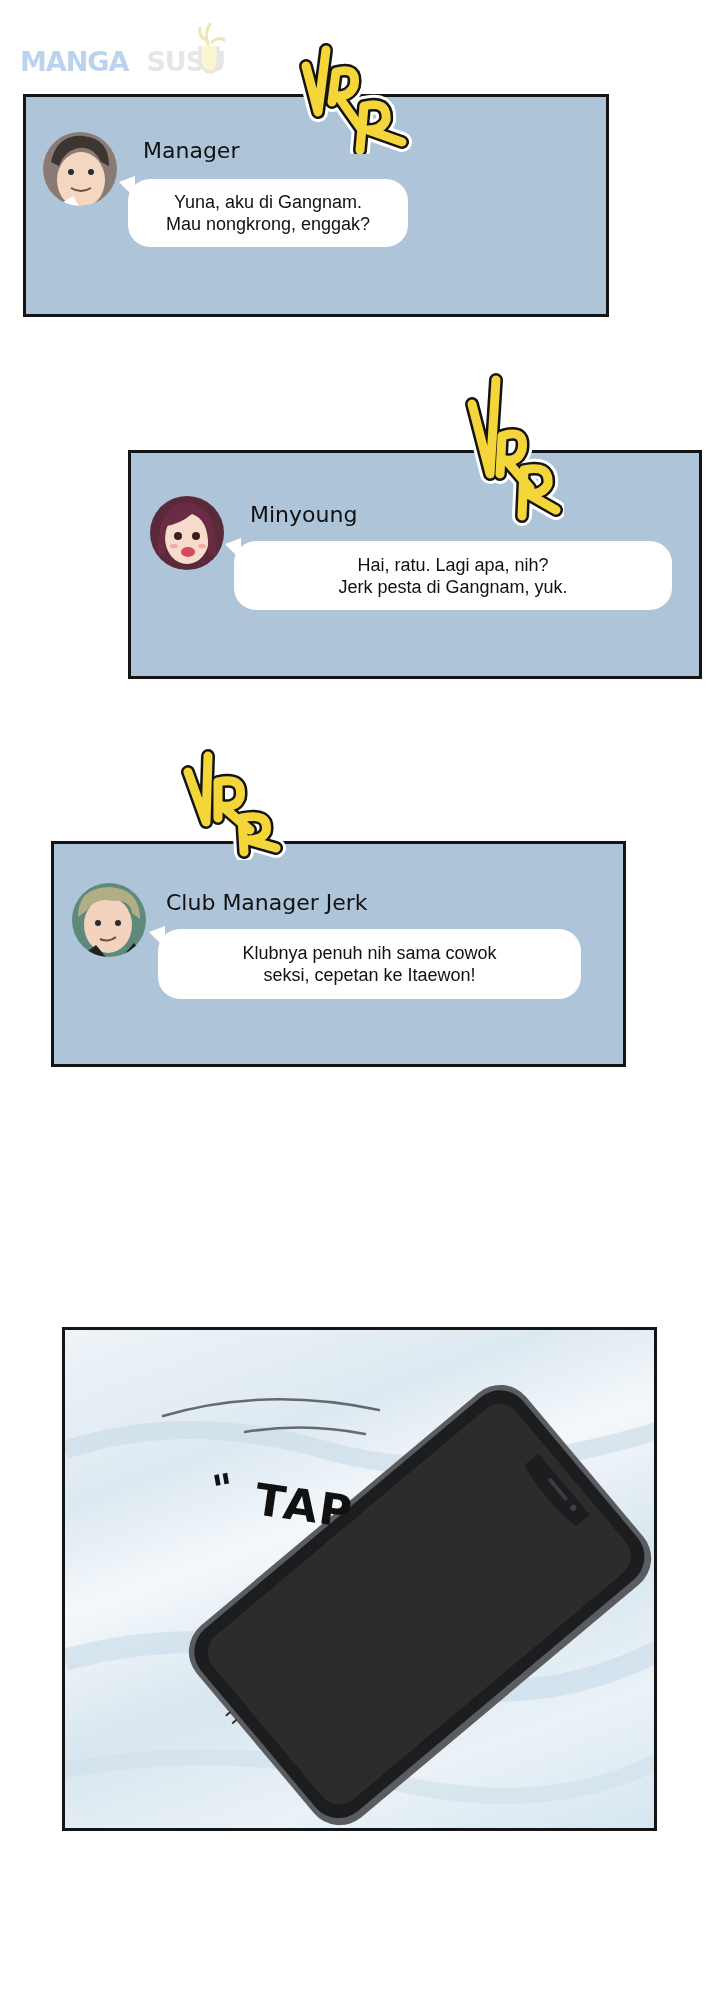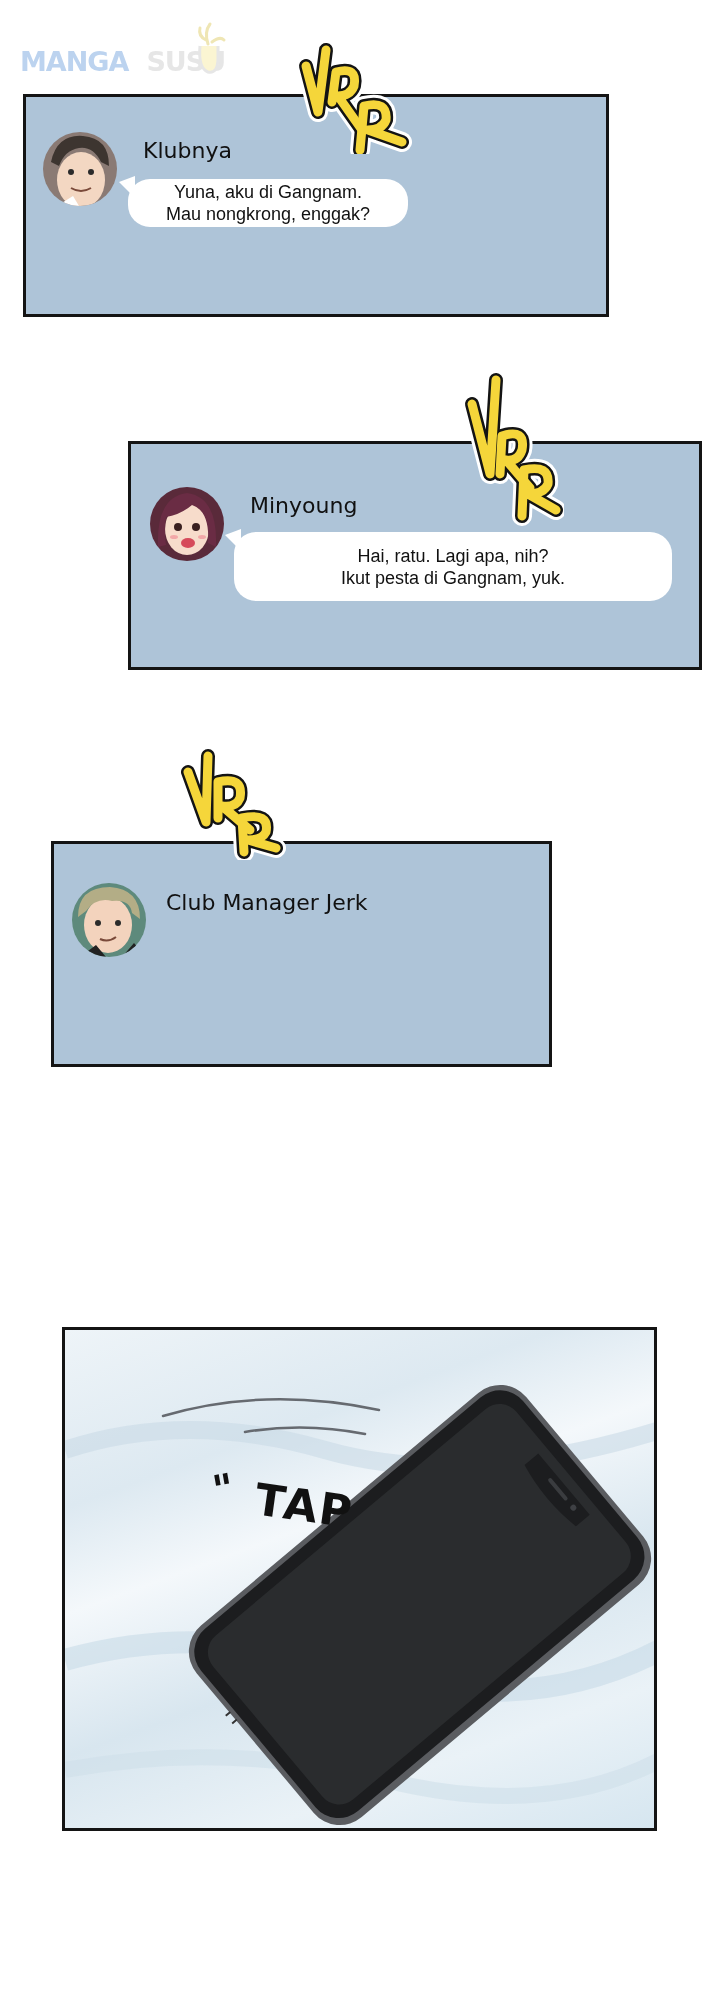--- a/index.html
+++ b/index.html
@@ -49,22 +49,22 @@
     <svg viewBox="0 0 74 74">
       <rect width="74" height="74" fill="#8a7a74"></rect>
       <ellipse cx="38" cy="48" rx="24" ry="28" fill="#f3d7c2"></ellipse>
       <path d="M8 30 Q14 2 40 4 Q66 6 66 34 L58 30 Q50 14 36 16 Q22 18 16 34 Z" fill="#3d3530"></path>
       <circle cx="28" cy="40" r="3" fill="#2b2b2b"></circle>
         <circle cx="48" cy="40" r="3" fill="#2b2b2b"></circle>
       <path d="M28 56 Q38 62 48 56" fill="none" stroke="#7a4a3a" stroke-width="2"></path>
       <path d="M14 74 L30 64 L36 74 Z" fill="#ffffff"></path>
     </svg>
   </div>
-  <div class="sender" style="left:117px; top:41px;">Klubnya</div>
-  <div class="bubble" style="left:102px; top:82px; width:280px; height:48px;">
+  <div class="sender" style="left:117px; top:41px;">Manager</div>
+  <div class="bubble" style="left:102px; top:82px; width:280px; height:68px;">
     <span class="txt">Yuna, aku di Gangnam.
 Mau nongkrong, enggak?</span>
   </div>
 </div>
 <svg class="sfx" style="left:296px; top:42px;" width="118" height="112" viewBox="0 0 118 112">
   <g fill="none" stroke-linecap="round" stroke-linejoin="round">
     <g stroke="#ffffff" stroke-width="20">
         <path d="M10 24 L22 70 L30 8"></path>
         <path d="M36 60 L40 30 Q62 24 58 44 Q54 54 42 54 L66 88"></path>
         <path d="M64 108 L68 64 Q92 58 90 78 Q86 88 72 88 L106 100"></path>
@@ -76,37 +76,37 @@
       </g>
     <g stroke="#f5d63a" stroke-width="9">
         <path d="M10 24 L22 70 L30 8"></path>
         <path d="M36 60 L40 30 Q62 24 58 44 Q54 54 42 54 L66 88"></path>
         <path d="M64 108 L68 64 Q92 58 90 78 Q86 88 72 88 L106 100"></path>
       </g>
   </g>
   <text x="-999" y="-999">VRR</text>
 </svg>
 
-<div class="panel" style="left:128px; top:441px; width:574px; height:229px;">
+<div class="panel" style="left:128px; top:450px; width:574px; height:229px;">
   <div class="avatar" style="left:19px; top:43px;">
     <svg viewBox="0 0 74 74">
       <rect width="74" height="74" fill="#5a2a3a"></rect>
       <ellipse cx="37" cy="42" rx="22" ry="26" fill="#f7dccb"></ellipse>
       <path d="M8 60 Q6 10 37 6 Q68 10 66 60 L58 56 Q60 24 42 18 Q30 28 16 30 Q14 46 16 58 Z" fill="#6a2c44"></path>
       <circle cx="28" cy="40" r="4" fill="#3a2020"></circle>
         <circle cx="46" cy="40" r="4" fill="#3a2020"></circle>
       <ellipse cx="38" cy="56" rx="7" ry="5" fill="#d64a5a"></ellipse>
       <ellipse cx="24" cy="50" rx="4" ry="2" fill="#f2a8a8"></ellipse>
         <ellipse cx="52" cy="50" rx="4" ry="2" fill="#f2a8a8"></ellipse>
     </svg>
   </div>
   <div class="sender" style="left:119px; top:49px;">Minyoung</div>
   <div class="bubble" style="left:103px; top:88px; width:438px; height:69px;">
     <span class="txt">Hai, ratu. Lagi apa, nih?
-Ikut pesta di Gangnam, yuk.</span>
+Jerk pesta di Gangnam, yuk.</span>
   </div>
 </div>
 <svg class="sfx" style="left:460px; top:370px;" width="104" height="156" viewBox="0 0 104 156">
   <g fill="none" stroke-linecap="round" stroke-linejoin="round">
     <g stroke="#ffffff" stroke-width="20">
         <path d="M12 34 L30 104 L36 10"></path>
         <path d="M40 104 L42 66 Q66 58 62 80 Q58 92 46 90 L70 118"></path>
         <path d="M62 146 L64 100 Q90 94 88 114 Q84 124 68 124 L96 140"></path>
       </g>
     <g stroke="#141414" stroke-width="14">
@@ -116,33 +116,37 @@
       </g>
     <g stroke="#f5d63a" stroke-width="9">
         <path d="M12 34 L30 104 L36 10"></path>
         <path d="M40 104 L42 66 Q66 58 62 80 Q58 92 46 90 L70 118"></path>
         <path d="M62 146 L64 100 Q90 94 88 114 Q84 124 68 124 L96 140"></path>
       </g>
   </g>
   <text x="-999" y="-999">VRR</text>
 </svg>
 
-<div class="panel" style="left:51px; top:841px; width:501px; height:226px;">
+<div class="panel" style="left:51px; top:841px; width:575px; height:226px;">
   <div class="avatar" style="left:18px; top:39px;">
     <svg viewBox="0 0 74 74">
       <rect width="74" height="74" fill="#5e8a7c"></rect>
       <ellipse cx="36" cy="42" rx="24" ry="28" fill="#f3d3bd"></ellipse>
       <path d="M6 34 Q6 4 38 4 Q68 6 68 36 L60 30 Q58 16 40 18 Q24 14 14 28 Z" fill="#b3ad86"></path>
       <circle cx="26" cy="40" r="3" fill="#2b2b2b"></circle>
         <circle cx="46" cy="40" r="3" fill="#2b2b2b"></circle>
       <path d="M28 56 Q36 60 44 54" fill="none" stroke="#7a4a3a" stroke-width="2"></path>
       <path d="M8 74 L24 62 L34 74 Z M50 74 L62 60 L74 74 Z" fill="#222"></path>
     </svg>
   </div>
   <div class="sender" style="left:112px; top:46px;">Club Manager Jerk</div>
+  <div class="bubble" style="left:104px; top:85px; width:423px; height:70px;">
+    <span class="txt">Klubnya penuh nih sama cowok
+seksi, cepetan ke Itaewon!</span>
+  </div>
 </div>
 <svg class="sfx" style="left:176px; top:746px;" width="112" height="114" viewBox="0 0 112 114">
   <g fill="none" stroke-linecap="round" stroke-linejoin="round">
     <g stroke="#ffffff" stroke-width="20">
         <path d="M12 26 L30 76 L32 10"></path>
         <path d="M42 72 L42 36 Q68 30 64 52 Q60 62 46 60 L74 84"></path>
         <path d="M68 106 L66 72 Q94 66 90 86 Q86 94 72 94 L100 102"></path>
       </g>
     <g stroke="#141414" stroke-width="14">
         <path d="M12 26 L30 76 L32 10"></path>

